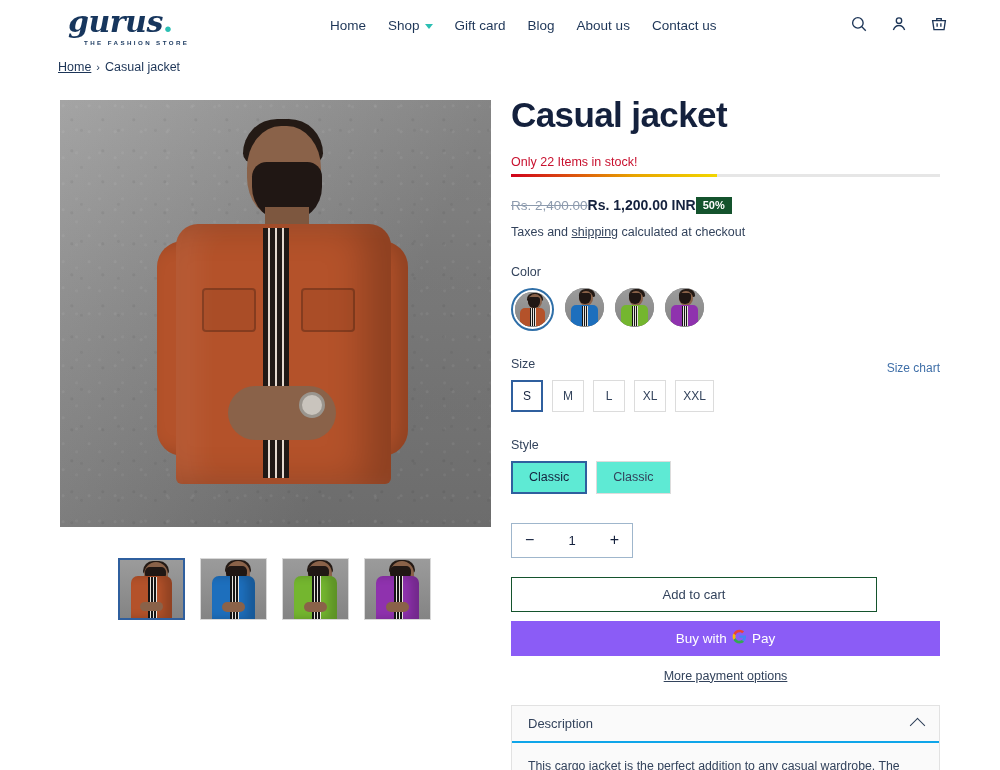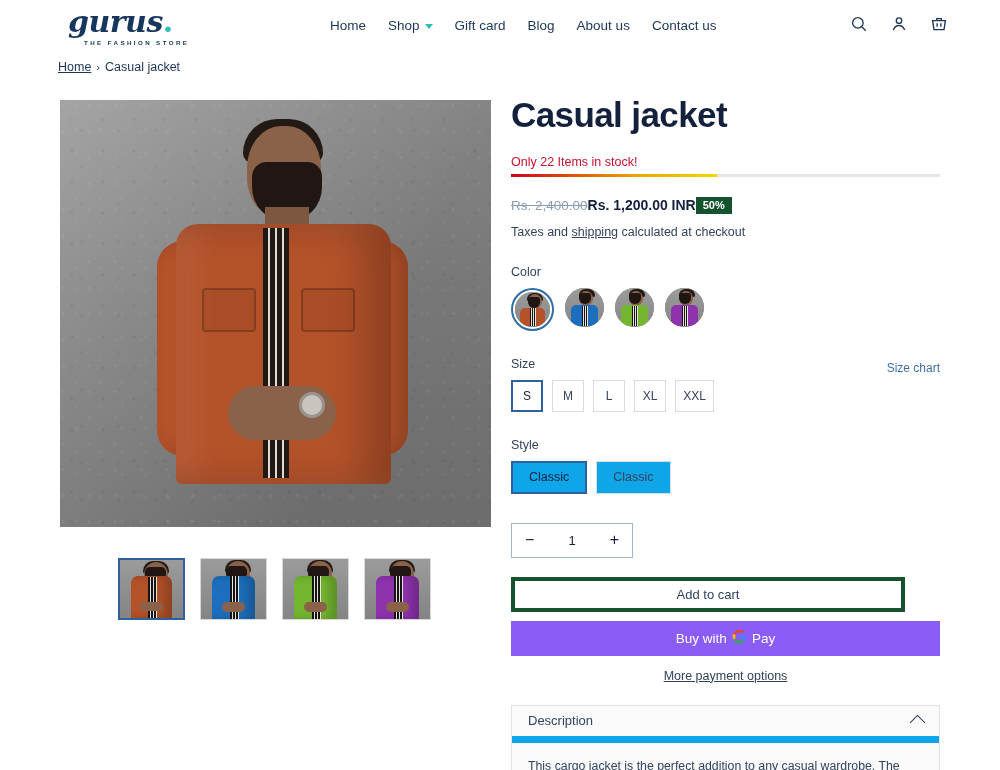--- a/index.html
+++ b/index.html
@@ -240,37 +240,37 @@
   .cs-head { position:absolute; left:36%; top:8%; width:14px; height:15px; border-radius:50%; background:#8a6249; }
   .cs-hair { position:absolute; left:35%; top:5%; width:16px; height:8px; border-radius:8px 8px 2px 2px; background:#241a15; }
   .cs-beard{ position:absolute; left:37%; top:15%; width:12px; height:11px; border-radius:3px 3px 7px 7px; background:#201714; }
   .cs-body { position:absolute; left:15%; top:46%; width:70%; height:54%; border-radius:5px 5px 0 0; background: var(--jacket,#b4522a); }
   .cs-strip{ position:absolute; left:44%; top:47%; width:6px; height:53%; background: repeating-linear-gradient(90deg,#141414 0 1px,#e8e4dd 1px 2px); }
 
   .style-row { display:flex; gap: 9px; }
   .style-box {
     height: 33px; padding: 0 16px; border: 1px solid #dcdcdc;
     display:flex; align-items:center; justify-content:center;
-    font-size: 12.5px; color: #33435c; cursor:pointer; background:#0ea5e9;
+    font-size: 12.5px; color: #33435c; cursor:pointer; background:#5eead4;
   }
   .style-box.sel { border: 2px solid #2f5f9e; color:#14213d; }
 
   .qty {
     margin-top: 29px;
     width: 122px; height: 35px; border: 1px solid #9fb6cc;
     display: flex; align-items: center; justify-content: space-between;
     padding: 0 13px; background: #fff;
   }
   .qty-btn { font-size: 16px; color: #14213d; cursor: pointer; user-select:none; line-height:1; }
   .qty-val { font-size: 13px; color: #14213d; }
 
   .btn-addcart {
     margin-top: 19px;
-    width: 394px; height: 35px;
-    border: 4px solid #14532d; background: #fff;
+    width: 366px; height: 35px;
+    border: 1px solid #14532d; background: #fff;
     display:flex; align-items:center; justify-content:center;
     font-size: 13px; color: #33435c; cursor:pointer;
   }
   .btn-gpay {
     margin-top: 9px;
     width: 429px; height: 35px; background: #8b5cf6;
     display:flex; align-items:center; justify-content:center; gap: 5px;
     color:#fff; font-size: 13.5px; cursor:pointer;
   }
   .more-pay {
@@ -279,21 +279,21 @@
   }
 
   .accordion {
     margin-top: 22px; width: 429px;
     border: 1px solid #e2e2e2; background: #fafafa;
   }
   .acc-head {
     height: 37px; padding: 0 16px;
     display:flex; align-items:center; justify-content: space-between;
     font-size: 13px; color: #33435c; cursor: pointer;
-    border-bottom: 7px solid #0ea5e9;
+    border-bottom: 2px solid #0ea5e9;
   }
   .acc-body {
     padding: 14px 16px 16px 16px;
     font-size: 12.3px; line-height: 1.62; color: #33435c;
   }
   .chev {
     width: 11px; height: 11px;
     border-left: 1.6px solid #2c3e57; border-top: 1.6px solid #2c3e57;
     transform: rotate(45deg); margin-top: 4px;
   }

